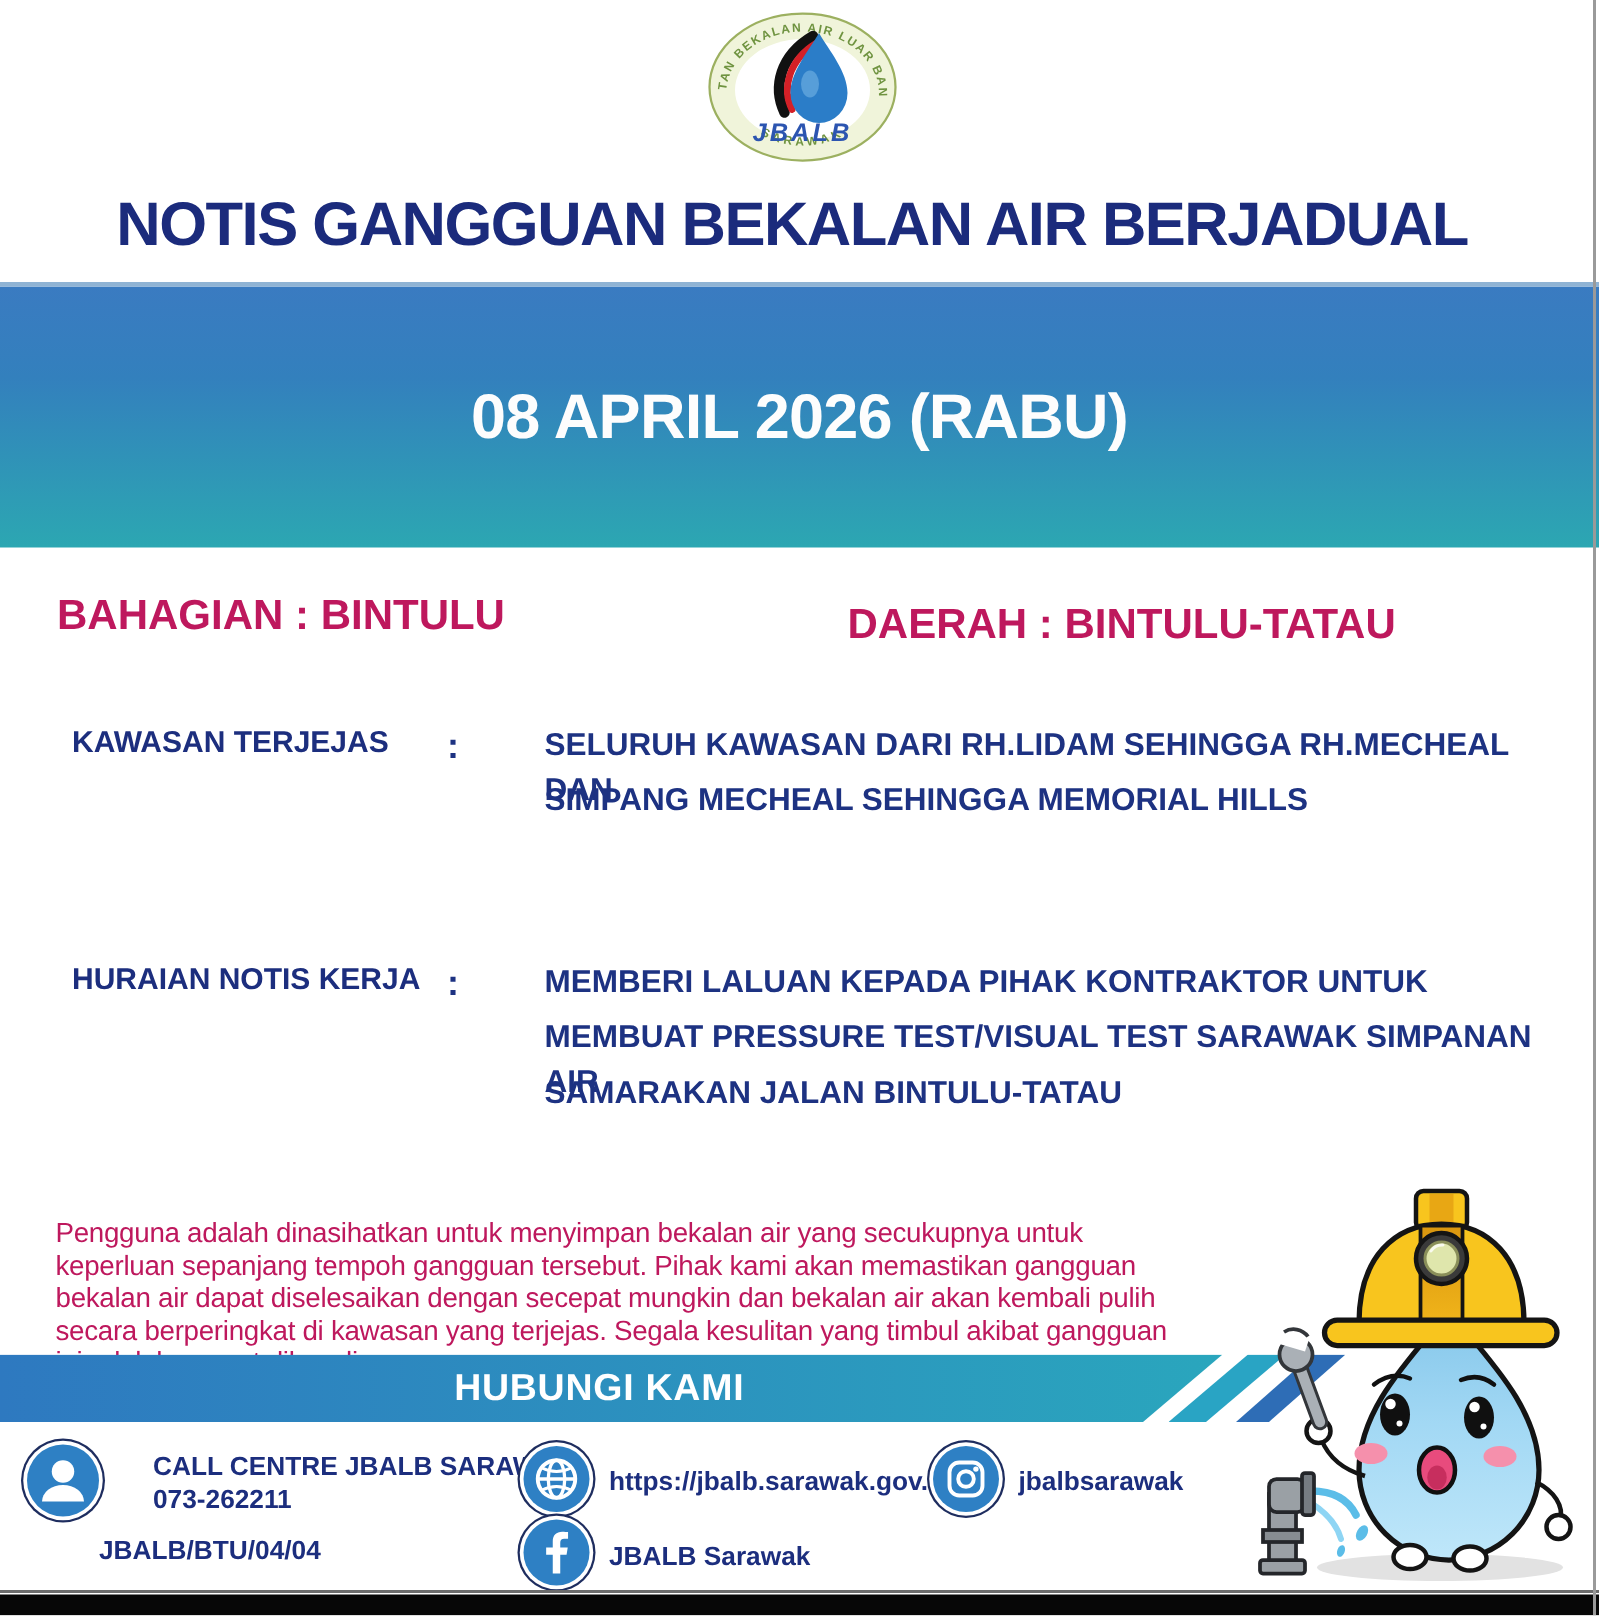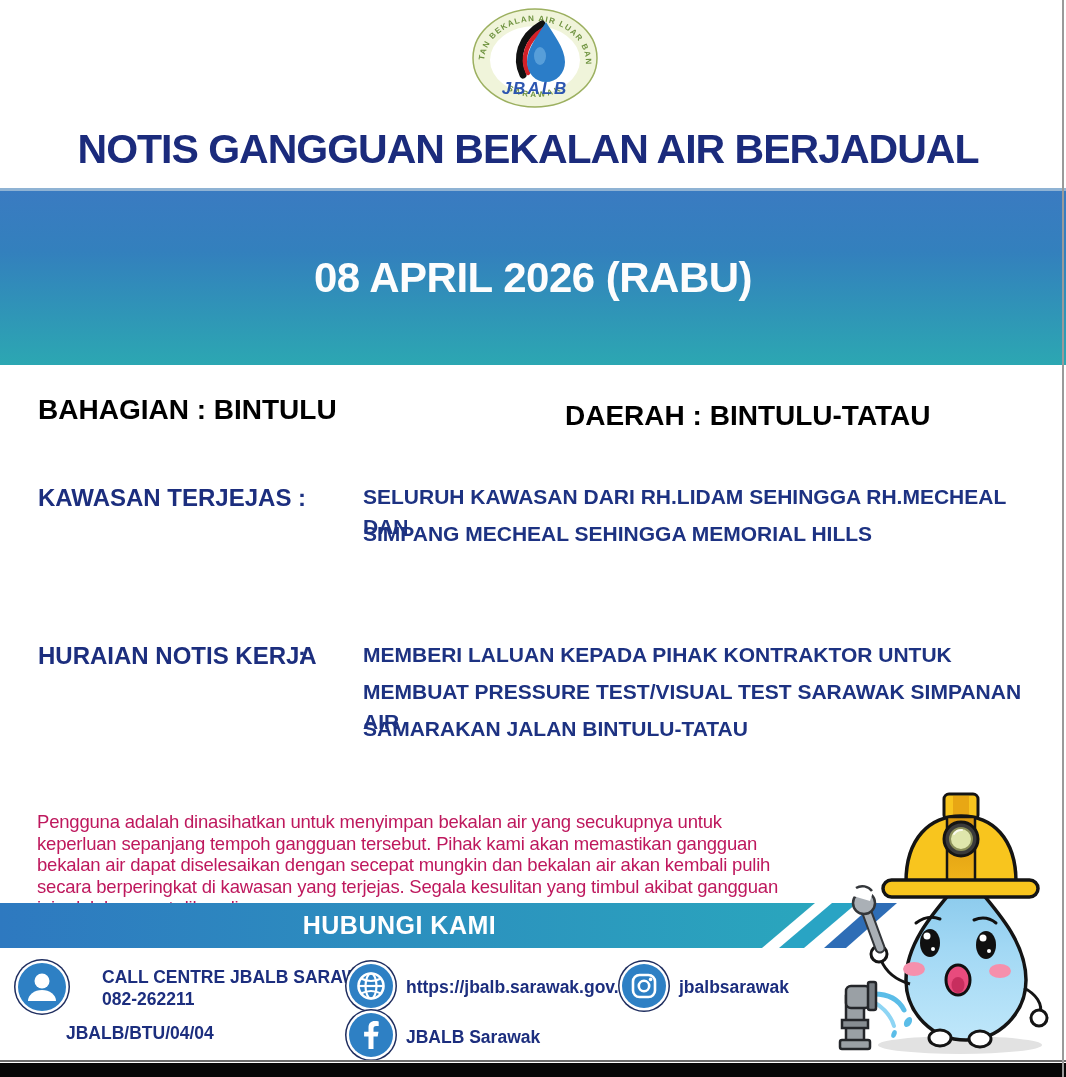--- a/index.html
+++ b/index.html
@@ -13,27 +13,27 @@
     position:absolute;left:0;top:126px;width:1056px;text-align:center;
     font-size:41px;font-weight:bold;color:#1b2b7c;letter-spacing:-1px;margin:0;
   }
   .date-banner{
     position:absolute;left:0;top:188px;width:1066px;height:177px;
     background:linear-gradient(180deg,#3a7bc1 0%,#3380bd 35%,#2ca7b2 100%);
     border-top:3px solid #8fb3d4;box-sizing:border-box;
     display:flex;flex-direction:column;align-items:center;justify-content:center;gap:12px;
   }
   .date-banner div{color:#fdfdfd;font-size:42px;font-weight:bold;letter-spacing:-0.5px;line-height:1.1;}
-  .region-row{position:absolute;left:0;top:394px;width:1066px;height:40px;color:#000000;font-weight:bold;font-size:28px;}
+  .region-row{position:absolute;left:0;top:394px;width:1066px;height:40px;color:#be185d;font-weight:bold;font-size:28px;}
   .bahagian{position:absolute;left:38px;top:0;}
   .daerah{position:absolute;left:565px;top:6px;}
   .section{position:absolute;left:0;width:1066px;color:#1d3282;font-weight:bold;}
   .sec-kawasan{top:482px;}
   .sec-huraian{top:640px;}
-  .sec-label{position:absolute;left:38px;top:2px;font-size:24px;color:#1c2e7e;}
+  .sec-label{position:absolute;left:48px;top:2px;font-size:20px;color:#1c2e7e;}
   .sec-colon{position:absolute;left:298px;top:2px;font-size:24px;}
   .sec-value{position:absolute;left:363px;top:0;width:660px;font-size:21px;}
   .sec-value div{height:37px;line-height:30px;}
   .disclaimer{
     position:absolute;left:25px;top:799px;width:745px;margin:12px;
     color:#be185d;font-size:18.5px;line-height:21.5px;letter-spacing:-0.2px;
   }
   .hubungi-banner{
     position:absolute;left:0;top:903px;width:815px;height:45px;
     background:linear-gradient(90deg,#2e79c0 0%,#2aa6bd 100%);
@@ -130,21 +130,21 @@
   <div class="slash slash2"></div>
 
   <div class="contact-icon ic-person">
     <svg viewBox="0 0 44 44" width="44" height="44">
       <circle cx="22" cy="16" r="7.5" fill="#ffffff"></circle>
       <path d="M8,36 a14,11 0 0 1 28,0 Z" fill="#ffffff"></path>
     </svg>
   </div>
   <div class="contact-text t-call">
     <div>CALL CENTRE JBALB SARAWAK</div>
-    <div>082-262211</div>
+    <div>073-262211</div>
   </div>
   <div class="contact-text t-ref">JBALB/BTU/04/04</div>
 
   <div class="contact-icon ic-globe">
     <svg viewBox="0 0 44 44" width="44" height="44">
       <circle cx="22" cy="22" r="12.5" fill="none" stroke="#ffffff" stroke-width="2.6"></circle>
       <ellipse cx="22" cy="22" rx="5.5" ry="12.5" fill="none" stroke="#ffffff" stroke-width="2.2"></ellipse>
       <line x1="9.5" y1="22" x2="34.5" y2="22" stroke="#ffffff" stroke-width="2.2"></line>
       <path d="M12,14.5 q10,5 20,0" fill="none" stroke="#ffffff" stroke-width="2"></path>
       <path d="M12,29.5 q10,-5 20,0" fill="none" stroke="#ffffff" stroke-width="2"></path>

